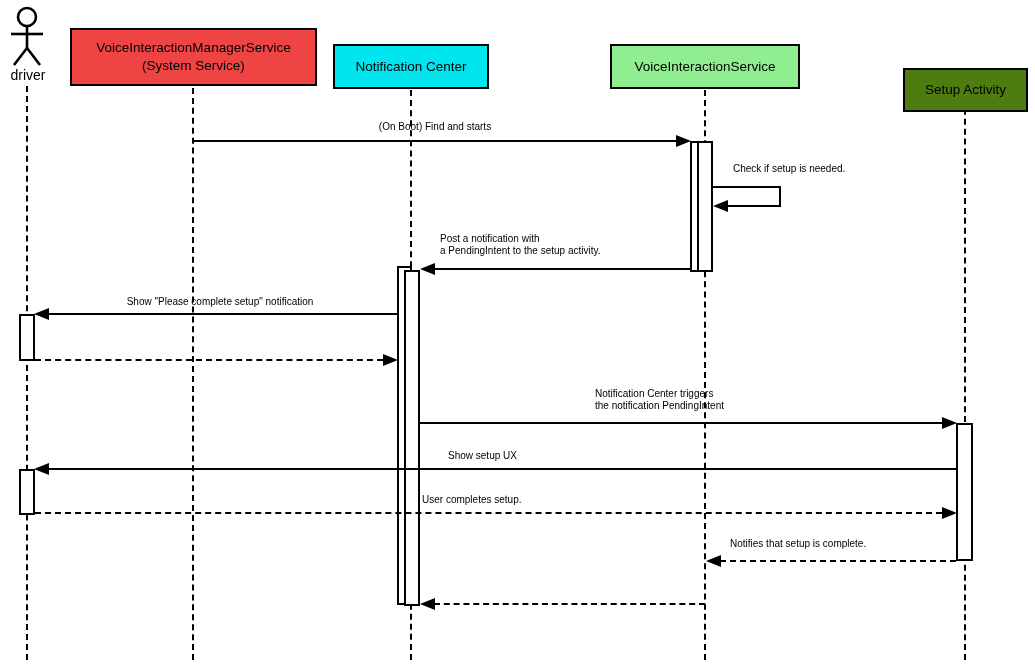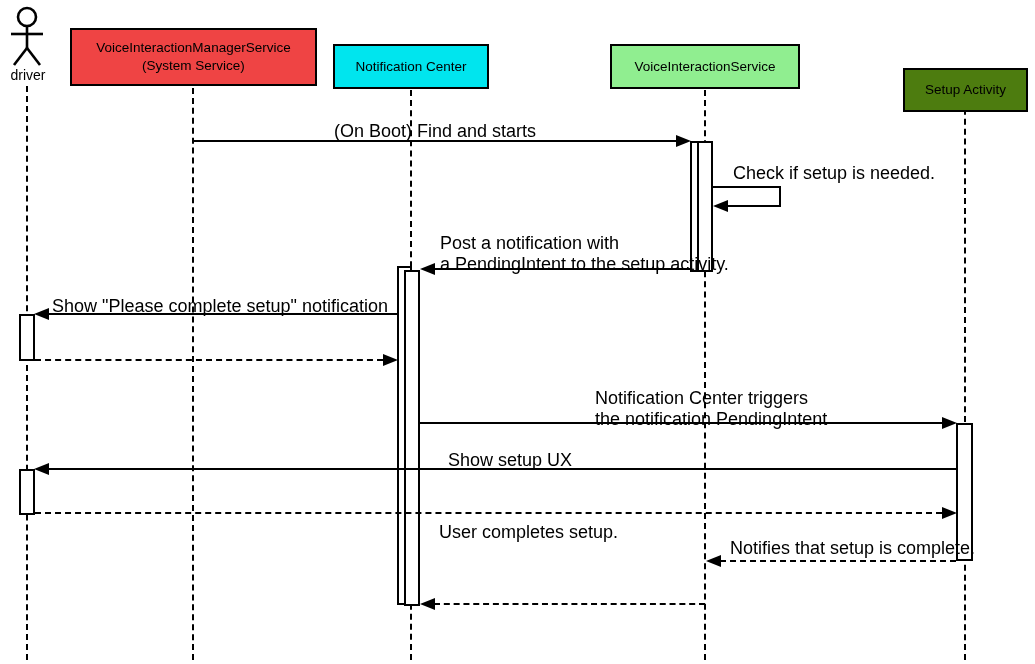--- a/index.html
+++ b/index.html
@@ -14,21 +14,21 @@
   }
   .lifeline{position:absolute;width:0;border-left:2px dashed #000;}
   .act{position:absolute;background:#fff;border:2px solid #000;box-sizing:border-box;}
   .mline{position:absolute;height:0;border-top:2px solid #000;}
   .mline.dashed{border-top-style:dashed;}
   .vline{position:absolute;width:0;border-left:2px solid #000;}
   .arrow-r{position:absolute;width:0;height:0;
     border-top:6px solid transparent;border-bottom:6px solid transparent;border-left:15px solid #000;}
   .arrow-l{position:absolute;width:0;height:0;
     border-top:6px solid transparent;border-bottom:6px solid transparent;border-right:15px solid #000;}
-  .mlabel{position:absolute;font-size:18px;line-height:1.18;white-space:pre-line;}
+  .mlabel{position:absolute;font-size:10px;line-height:1.18;white-space:pre-line;}
   .mlabel.center{text-align:center;}
   .actor-label{position:absolute;font-size:14px;text-align:center;}
   svg{display:block;}
 </style>
 </head>
 <body>
 
 <div id="canvas">
 
   <div class="lifeline" style="left:26px;top:86px;height:574px;"></div>
@@ -71,21 +71,21 @@
   <div class="arrow-r" style="left:942px;top:417px;"></div>
   <div class="mlabel" style="left:595px;top:388px;">Notification Center triggers
 the notification PendingIntent</div>
 
   <div class="mline" style="left:48px;top:468px;width:908px;"></div>
   <div class="arrow-l" style="left:34px;top:463px;"></div>
   <div class="mlabel" style="left:448px;top:450px;">Show setup UX</div>
 
   <div class="mline dashed" style="left:35px;top:512px;width:907px;"></div>
   <div class="arrow-r" style="left:942px;top:507px;"></div>
-  <div class="mlabel" style="left:439px;top:494px;margin-top:28px;">User completes setup.</div>
+  <div class="mlabel" style="left:422px;top:494px;">User completes setup.</div>
 
   <div class="mline dashed" style="left:720px;top:560px;width:236px;"></div>
   <div class="arrow-l" style="left:706px;top:555px;"></div>
   <div class="mlabel" style="left:730px;top:538px;">Notifies that setup is complete.</div>
 
   <div class="mline dashed" style="left:434px;top:603px;width:271px;"></div>
   <div class="arrow-l" style="left:420px;top:598px;"></div>
 
   <div style="position:absolute;left:5px;top:3px;">
     <svg width="44" height="64" viewBox="0 0 44 64">

